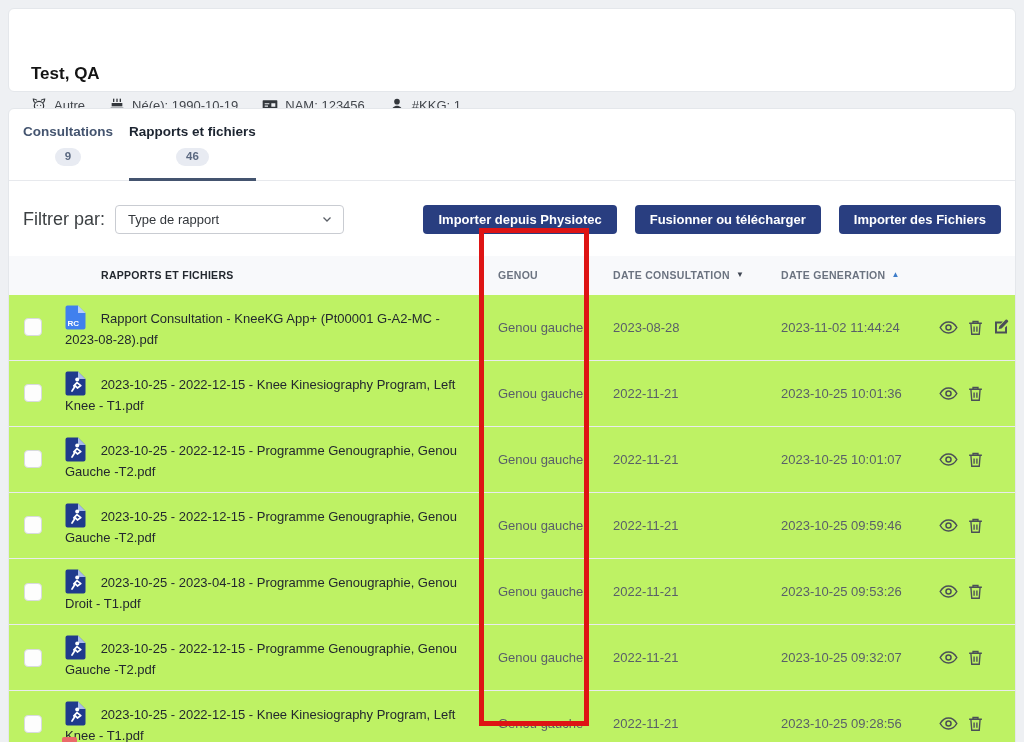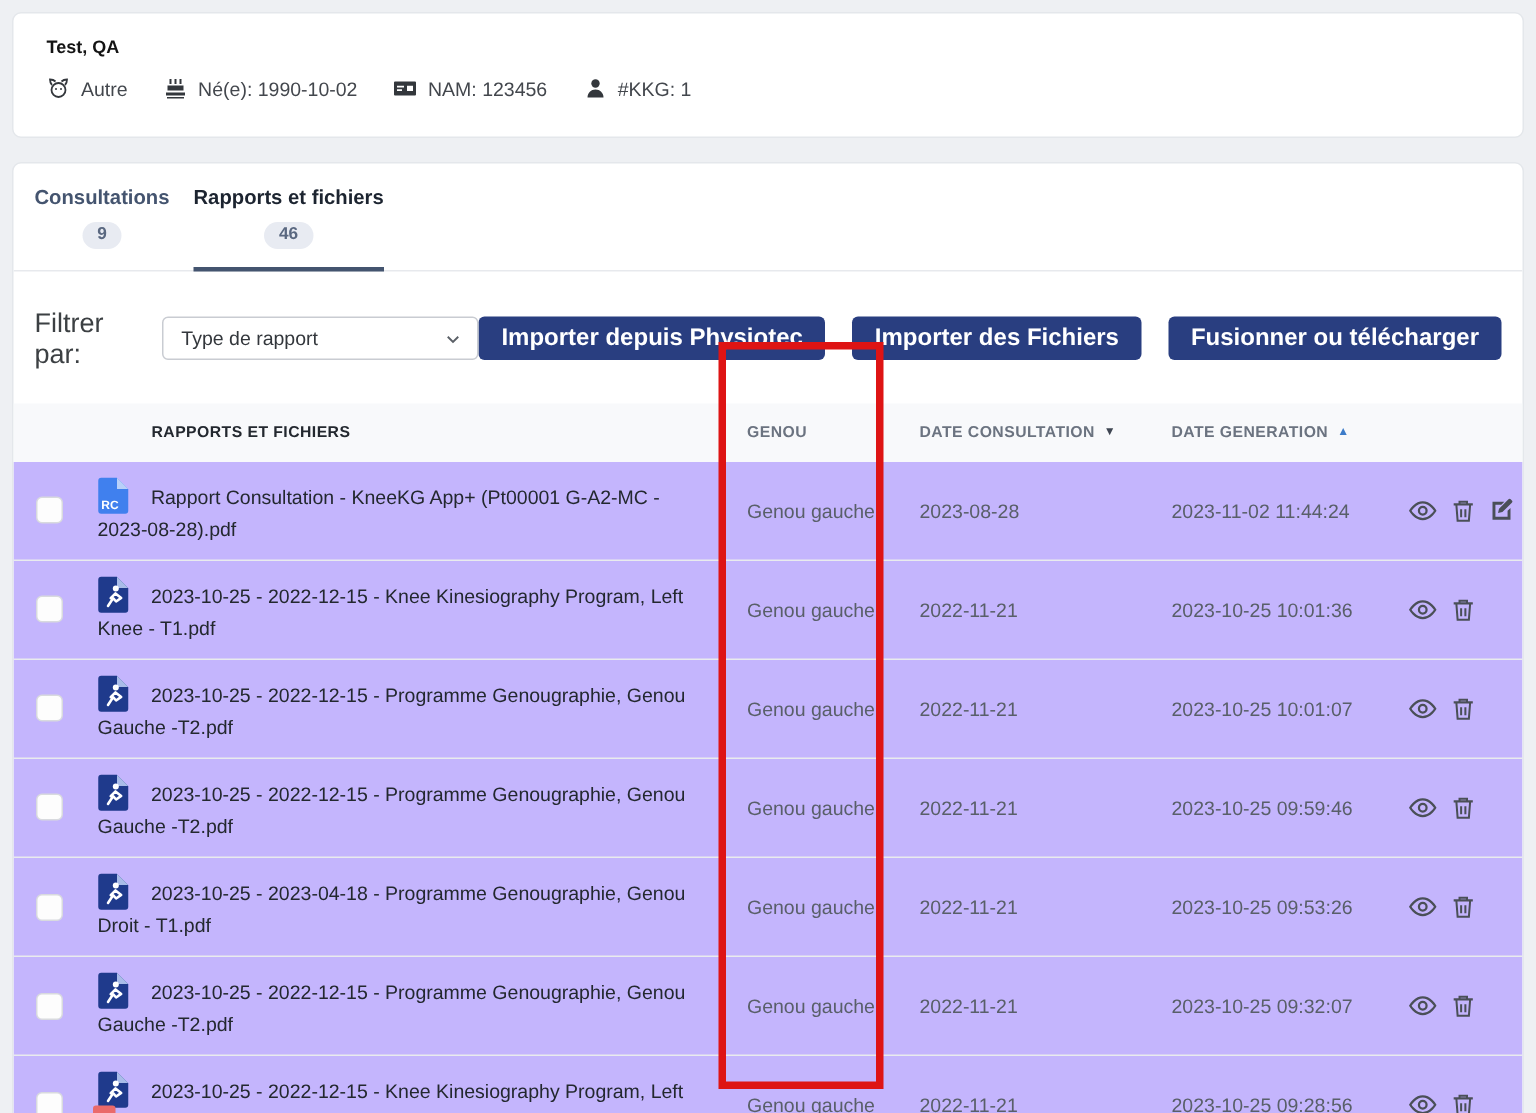--- a/index.html
+++ b/index.html
@@ -3,21 +3,21 @@
 <meta charset="utf-8">
 <style>
   * { margin:0; padding:0; box-sizing:border-box; }
   html,body { width:1024px; height:742px; overflow:hidden;
     font-family:"Liberation Sans", sans-serif; background:#eef0f3; }
 
   .card { background:#fff; border:1px solid #e4e7eb; border-radius:6px; }
 
   
   .patient-card { position:absolute; left:8px; top:8px; width:1008px; height:84px; padding:15px 22px; }
-  .patient-name { font-size:12px; font-weight:700; color:#141414; }
+  .patient-name { font-size:17px; font-weight:700; color:#141414;margin-top:40px; }
   .patient-meta { display:flex; align-items:center; gap:24px; margin-top:13px; }
   .meta-item { display:flex; align-items:center; gap:7px; font-size:13px; color:#43474d; }
   .meta-item svg { width:16px; height:16px; color:#33373c; }
 
   
   .main-card { position:absolute; left:8px; top:108px; width:1008px; height:660px;
     border-radius:6px 6px 0 0; overflow:hidden; }
 
   
   .tabs { display:flex; column-gap:16px; padding:13px 14px 0 14px; border-bottom:1px solid #e7e9ed; }
@@ -29,36 +29,36 @@
     border-radius:10px; padding:3px 10px; line-height:1; }
 
   
   .toolbar { display:flex; align-items:center; padding:24px 14px 0 14px; }
   .filter-label { font-size:18px; color:#3c4043; margin-right:10px; }
   .filter-select { position:relative; width:229px; height:29px; border:1px solid #c9ccd2; border-radius:4px;
     background:#fff; display:flex; align-items:center; padding:0 12px; font-size:13px; color:#33373c; cursor:pointer; }
   .filter-select svg { position:absolute; right:10px; width:12px; height:12px; color:#5a5f66; }
   .toolbar-buttons { margin-left:auto; display:flex; gap:18px; }
   .btn { height:29px; padding:0 15px; background:#293e80; border:none; border-radius:4px;
-    color:#fff; font-size:16px; font-weight:600; font-family:inherit; cursor:pointer; white-space:nowrap; }
+    color:#fff; font-size:13px; font-weight:600; font-family:inherit; cursor:pointer; white-space:nowrap; }
 
   
   .table { margin-top:22px; }
   .thead, .trow { display:grid; grid-template-columns:48px 420px 134px 168px 158px 1fr; align-items:center; }
   .thead { background:#f8f9fb; height:39px; }
   .th { font-size:10.5px; font-weight:700; letter-spacing:.3px; color:#6b7380; text-transform:uppercase;
     display:flex; align-items:center; gap:6px; }
   .th.c-name { padding-left:44px; }
   .th.c-knee { padding-left:21px; }
   .th.c-dc, .th.c-dg { padding-left:2px; }
   .sort-arrow { font-size:8px; line-height:1; }
   .sort-arrow.desc { color:#3f4652; }
   .sort-arrow.asc  { color:#3d7cc9; }
 
-  .trow { min-height:66px; border-bottom:1px solid #e9ebee; background:#c4b5fd; }
+  .trow { min-height:66px; border-bottom:1px solid #e9ebee; background:#bef264; }
   .cell { font-size:13px; color:#595f69; }
   .c-check { display:flex; justify-content:center; }
   .checkbox { width:18px; height:18px; border:1.5px solid #d8dade; border-radius:4px; background:#fdfdfd; cursor:pointer; }
   .c-name { padding:10px 18px 10px 8px; line-height:1.55; color:#23282f; overflow-wrap:break-word; }
   .ficon { display:inline-block; width:21px; height:25px; vertical-align:-7px; margin-right:11px; }
   .fname { cursor:pointer; }
   .c-knee { padding-left:21px; }
   .c-dc, .c-dg { padding-left:2px; }
   .c-actions { display:flex; align-items:center; gap:8px; padding-left:1px; }
   .aicon { width:19px; height:19px; color:#4a4f57; cursor:pointer; display:inline-flex; }
@@ -89,21 +89,21 @@
     </div>
     <div class="meta-item">
       <svg viewBox="0 0 24 24" fill="currentColor">
         <rect x="6" y="2.5" width="2" height="5"></rect>
           <rect x="11" y="2.5" width="2" height="5"></rect>
           <rect x="16" y="2.5" width="2" height="5"></rect>
         <path d="M4 9h16v5H4z"></path>
           <path d="M2.5 16h19v3h-19z"></path>
           <path d="M3.5 20.5h17v1.5h-17z"></path>
       </svg>
-      <span>Né(e): 1990-10-02</span>
+      <span>Né(e): 1990-10-19</span>
     </div>
     <div class="meta-item">
       <svg viewBox="0 0 24 24" fill="currentColor">
         <path d="M2 5h20a1 1 0 0 1 1 1v12a1 1 0 0 1-1 1H2a1 1 0 0 1-1-1V6a1 1 0 0 1 1-1zm2 4.2h7v1.8H4zm0 3.6h5v1.8H4zm10-3.6h6v5.4h-6z" fill-rule="evenodd"></path>
       </svg>
       <span>NAM: 123456</span>
     </div>
     <div class="meta-item">
       <svg viewBox="0 0 24 24" fill="currentColor">
         <circle cx="12" cy="7" r="4.2"></circle>
@@ -130,22 +130,22 @@
   <div class="toolbar">
     <span class="filter-label">Filtrer par:</span>
     <div class="filter-select">
       <span>Type de rapport</span>
       <svg viewBox="0 0 24 24" fill="none" stroke="currentColor" stroke-width="2.5">
           <path d="M5 9l7 7 7-7"></path>
         </svg>
     </div>
     <div class="toolbar-buttons">
       <button class="btn">Importer depuis Physiotec</button>
+      <button class="btn">Fusionner ou télécharger</button>
       <button class="btn">Importer des Fichiers</button>
-      <button class="btn">Fusionner ou télécharger</button>
     </div>
   </div>
 
   <div class="table">
     <div class="thead">
       <div class="th c-check"></div>
       <div class="th c-name">
         <span>Rapports et fichiers</span>
       </div>
       <div class="th c-knee">

